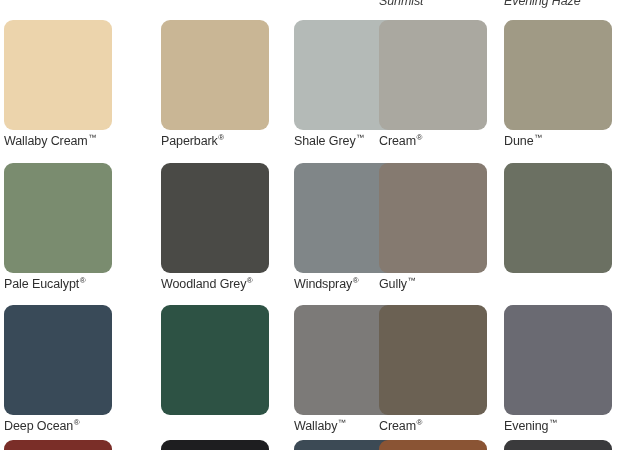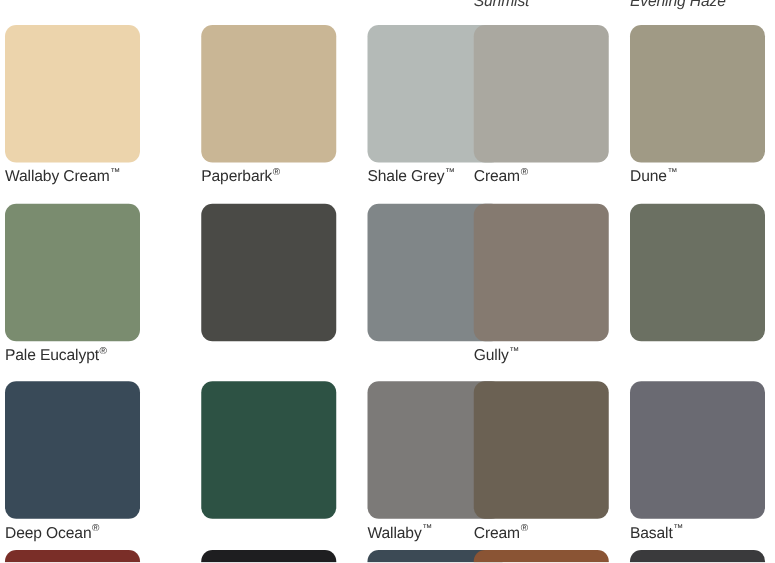--- a/index.html
+++ b/index.html
@@ -132,24 +132,26 @@
 
   <div class="row row-2">
 
     <div class="cell col-0">
       <div class="swatch" style="background:#7A8C6F"></div>
       <div class="label"><span>Pale Eucalypt</span><span class="mark">®</span></div>
     </div>
 
     <div class="cell col-1">
       <div class="swatch" style="background:#4A4A46"></div>
+      <div class="label"><span>Woodland Grey</span><span class="mark">®</span></div>
     </div>
 
     <div class="cell col-2">
       <div class="swatch" style="background:#808688"></div>
+      <div class="label"><span>Windspray</span><span class="mark">®</span></div>
     </div>
 
     <div class="cell col-3">
       <div class="swatch" style="background:#857A70"></div>
       <div class="label"><span>Gully</span><span class="mark">™</span></div>
     </div>
 
     <div class="cell col-4">
       <div class="swatch" style="background:#6B7062"></div>
     </div>
@@ -171,21 +173,21 @@
       <div class="label"><span>Wallaby</span><span class="mark">™</span></div>
     </div>
 
     <div class="cell col-3">
       <div class="swatch" style="background:#6B6153"></div>
       <div class="label"><span>Cream</span><span class="mark">®</span></div>
     </div>
 
     <div class="cell col-4">
       <div class="swatch" style="background:#6A6A72"></div>
-      <div class="label"><span>Basalt</span><span class="mark">™</span></div>
+      <div class="label"><span>Evening</span><span class="mark">™</span></div>
     </div>
   </div>
 
   <div class="row row-4">
     <div class="cell col-0">
       <div class="swatch-partial" style="background:#7A2E28"></div>
     </div>
     <div class="cell col-1">
       <div class="swatch-partial" style="background:#1E1E20"></div>
     </div>

